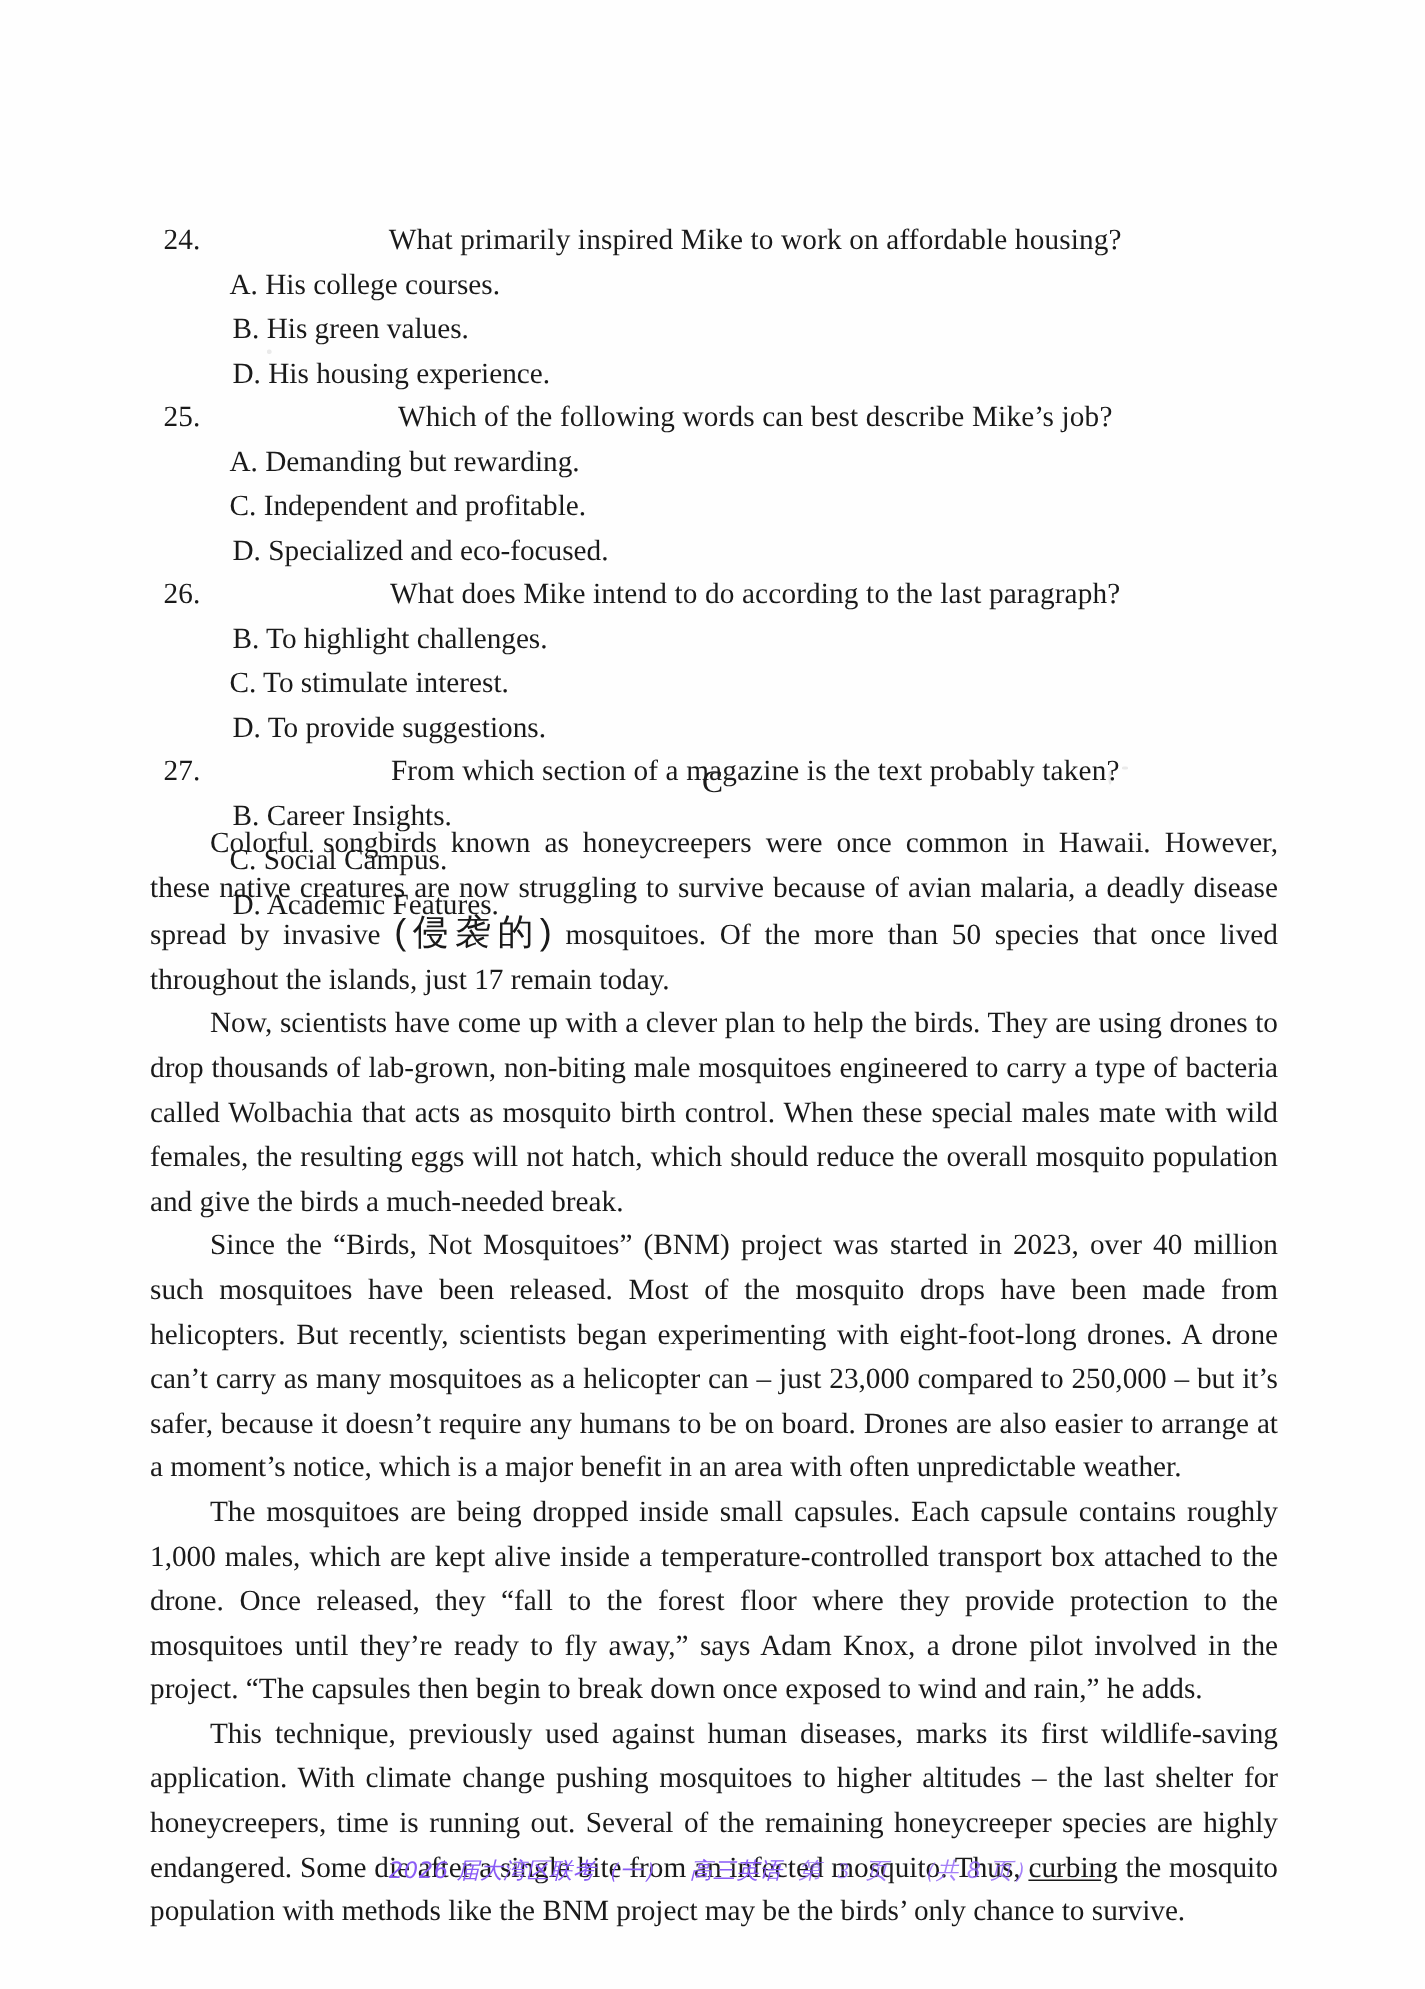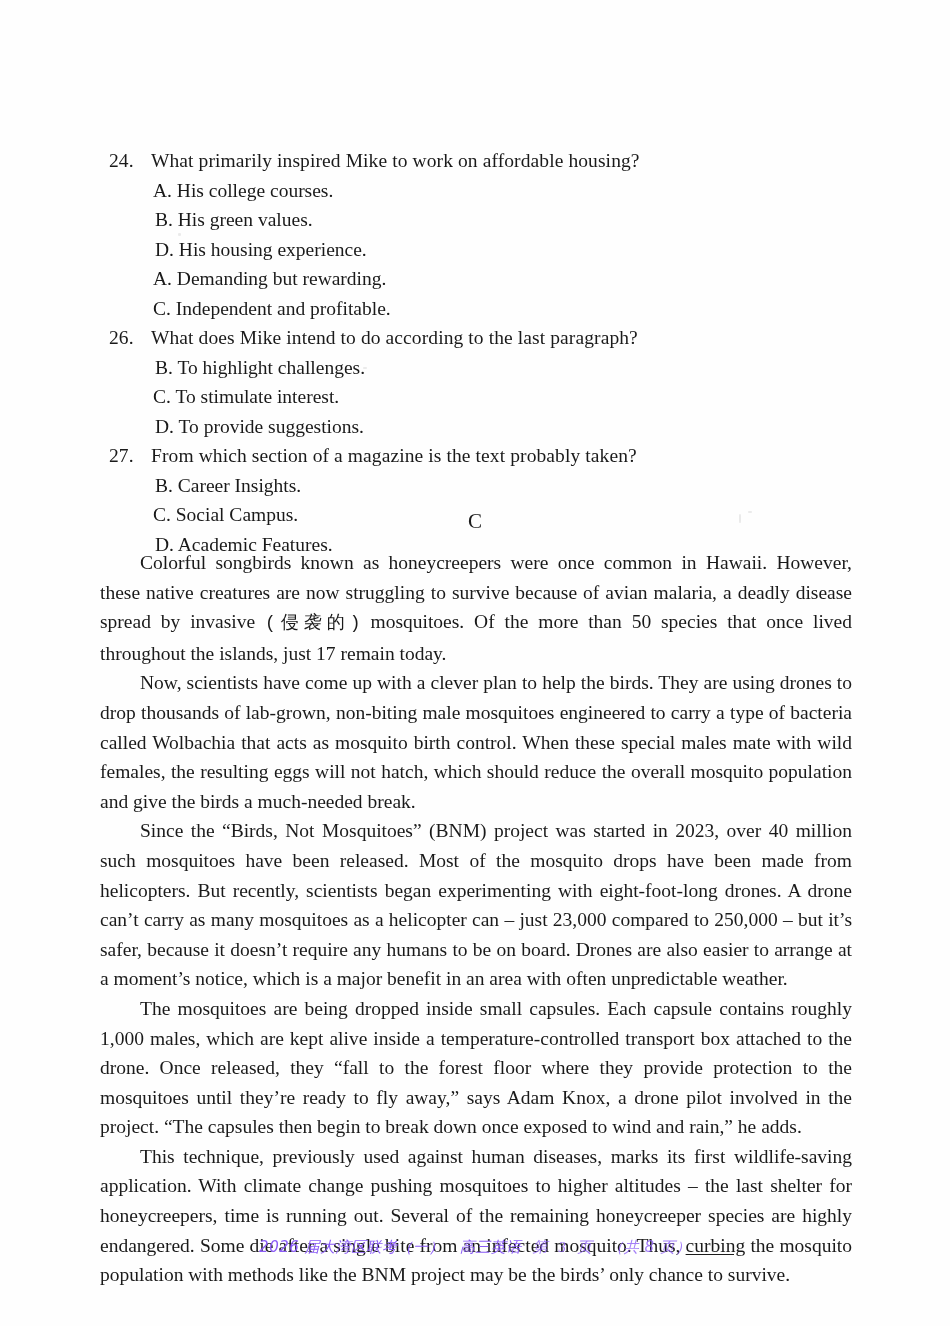--- a/index.html
+++ b/index.html
@@ -47,21 +47,21 @@
     font-size: 19.5px;
     line-height: 29.5px;
     letter-spacing: .1px;
   }
   .q-num {
     width: 42px;
     flex: 0 0 42px;
     text-align: left;
     font-size: 19.5px;
   }
-  .q-text { flex: 1 1 auto; }
+  .q-text { flex: 1 1 auto; text-align: center; }
 
   .q-options {
     display: flex;
     flex-wrap: wrap;
     padding-left: 44px;
     font-size: 19.5px;
     line-height: 29.5px;
   }
   .opt {
     box-sizing: border-box;
@@ -93,22 +93,22 @@
     text-justify: inter-word;
   }
   .passage p {
     margin: 0 0 0 0;
     text-indent: 40px;
     text-align: justify;
   }
   .passage p:last-child { text-align: justify; }
 
   .zh {
-    font-family: Liberation Mono, monospace;
-    font-size: 18px;
+    font-family: Liberation Sans, sans-serif;
+    font-size: 24px;
   }
   u.curbing { text-decoration: underline; text-underline-offset: 2px; }
 
   
   .footer {
     position: absolute;
     left: 0;
     right: 0;
     top: 1238px;
     text-align: center;
@@ -141,23 +141,28 @@
         <span class="q-text">What primarily inspired Mike to work on affordable housing?</span>
       </div>
       <div class="q-options">
         <span class="opt">A. His college courses.</span>
         <span class="opt right">B. His green values.</span>
         <span class="opt right">D. His housing experience.</span>
       </div>
     </div>
 
     <div class="q-item">
+      <div class="q-stem">
+        <span class="q-num">25.</span>
+        <span class="q-text">Which of the following words can best describe Mike’s job?</span>
+      </div>
       <div class="q-options">
         <span class="opt">A. Demanding but rewarding.</span>
         <span class="opt">C. Independent and profitable.</span>
+        <span class="opt right">D. Specialized and eco-focused.</span>
       </div>
     </div>
 
     <div class="q-item">
       <div class="q-stem">
         <span class="q-num">26.</span>
         <span class="q-text">What does Mike intend to do according to the last paragraph?</span>
       </div>
       <div class="q-options">
         <span class="opt right">B. To highlight challenges.</span>

